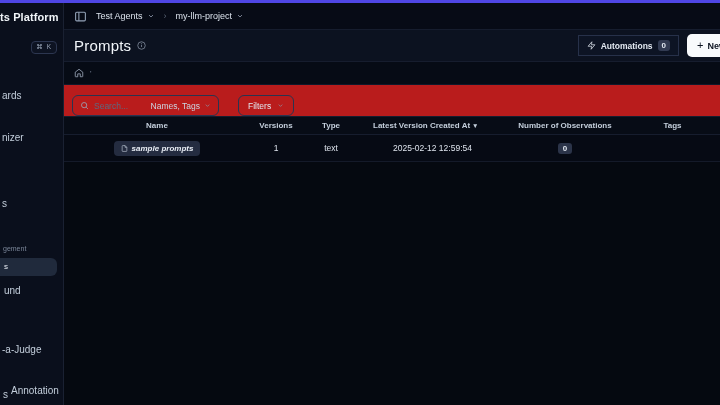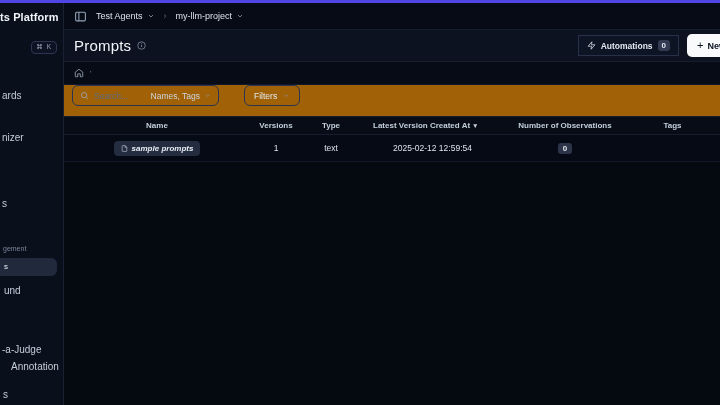--- a/index.html
+++ b/index.html
@@ -18,21 +18,21 @@
   .sb-shortcut { position:absolute; top:38px; right:6px; border:1px solid #2c3650; border-radius:4px; padding:2px 4px; font-size:6.5px; color:#9aa6b8; letter-spacing:1px; line-height:1; background:#0d1322; }
   .sb-frag { position:absolute; font-size:10px; color:#c3cedb; white-space:nowrap; line-height:1; }
   .sb-f0 { top:88px; left:2px; }
   .sb-f1 { top:130px; left:2px; }
   .sb-f2 { top:196px; left:2px; }
   .sb-f3 { top:242px; left:3px; font-size:7px; color:#7a8598; }
   .sb-active { position:absolute; top:255px; left:0; width:57px; height:18px; background:#202a3c; border-radius:0 6px 6px 0; }
   .sb-active .sb-active-label { position:absolute; left:4px; top:0; line-height:18px; font-size:8px; color:#e8edf4; }
   .sb-f5 { top:283px; left:4px; }
   .sb-f6 { top:342px; left:2px; }
-  .sb-f7 { top:359px; left:11px; }
+  .sb-f7 { top:383px; left:11px; }
   .sb-f8 { top:387px; left:3px; }
 
   
   .main { flex:1; display:flex; flex-direction:column; min-width:0; background:#060a14; }
 
   .topbar { height:27px; flex:none; display:flex; align-items:center; gap:9px; padding:0 10px; background:#070b16; border-bottom:1px solid #161d2e; }
   .crumb { display:flex; align-items:center; gap:4px; font-size:9px; font-weight:500; color:#dbe2ec; white-space:nowrap; }
   .crumb-sep { color:#5b6575; font-size:9px; }
   .icon { display:inline-flex; align-items:center; justify-content:center; flex:none; }
 
@@ -41,21 +41,21 @@
   .page-title { font-size:15px; font-weight:400; color:#f1f5f9; letter-spacing:.2px; }
   .ph-actions { display:flex; align-items:center; gap:8px; }
   .btn-automations { display:flex; align-items:center; gap:5px; height:21px; padding:0 8px; background:#0d1424; border:1px solid #27314a; border-radius:0; font-size:8.5px; font-weight:600; color:#e2e8f0; cursor:pointer; }
   .count-pill { background:#323b52; border-radius:3px; padding:1px 4px; font-size:8px; line-height:1.2; color:#e2e8f0; }
   .btn-new { display:flex; align-items:center; gap:4px; height:23px; padding:0 10px; margin-right:-16px; background:#f8fafc; color:#0b1220; border:none; border-radius:5px; font-size:9px; font-weight:600; cursor:pointer; white-space:nowrap; }
   .btn-new .plus { font-size:11px; font-weight:500; line-height:1; }
 
   .path-row { height:23px; flex:none; display:flex; align-items:center; gap:6px; padding:0 10px; background:#060b15; border-bottom:1px solid #10182a; }
   .path-mark { font-size:8px; color:#7b8699; }
 
-  .toolbar { height:31px; flex:none; display:flex; align-items:flex-start; gap:9px; padding:0 8px; background:#a16207; }
+  .toolbar { height:31px; flex:none; display:flex; align-items:flex-end; gap:3px; padding:0 8px; background:#b91c1c; }
   .search-box { display:flex; align-items:center; gap:5px; width:147px; height:21px; padding:0 7px; border:1px solid #2a3450; border-radius:6px; background:transparent; }
   .search-box input { flex:1; min-width:20px; background:transparent; border:0; outline:none; font-family:inherit; font-size:8.5px; color:#e2e8f0; }
   .search-box input::placeholder { color:#5c6a80; }
   .search-scope { display:flex; align-items:center; gap:4px; font-size:8.5px; font-weight:500; color:#cbd5e1; white-space:nowrap; cursor:pointer; }
   .btn-filters { display:flex; align-items:center; gap:6px; height:21px; padding:0 9px; border:1px solid #2a3450; border-radius:6px; background:transparent; font-size:8.5px; font-weight:500; color:#e2e8f0; cursor:pointer;margin-left:16px; }
 
   .grid-row { display:grid; grid-template-columns:186px 52px 58px 145px 120px 1fr; align-items:center; }
   .thead { height:19px; border-top:1px solid #161d2e; border-bottom:1px solid #161d2e; background:#070c16; font-size:8px; font-weight:600; color:#c3cedb; }
   .th { text-align:center; white-space:nowrap; overflow:hidden; }
   .th.left { text-align:left; padding-left:13px; }

